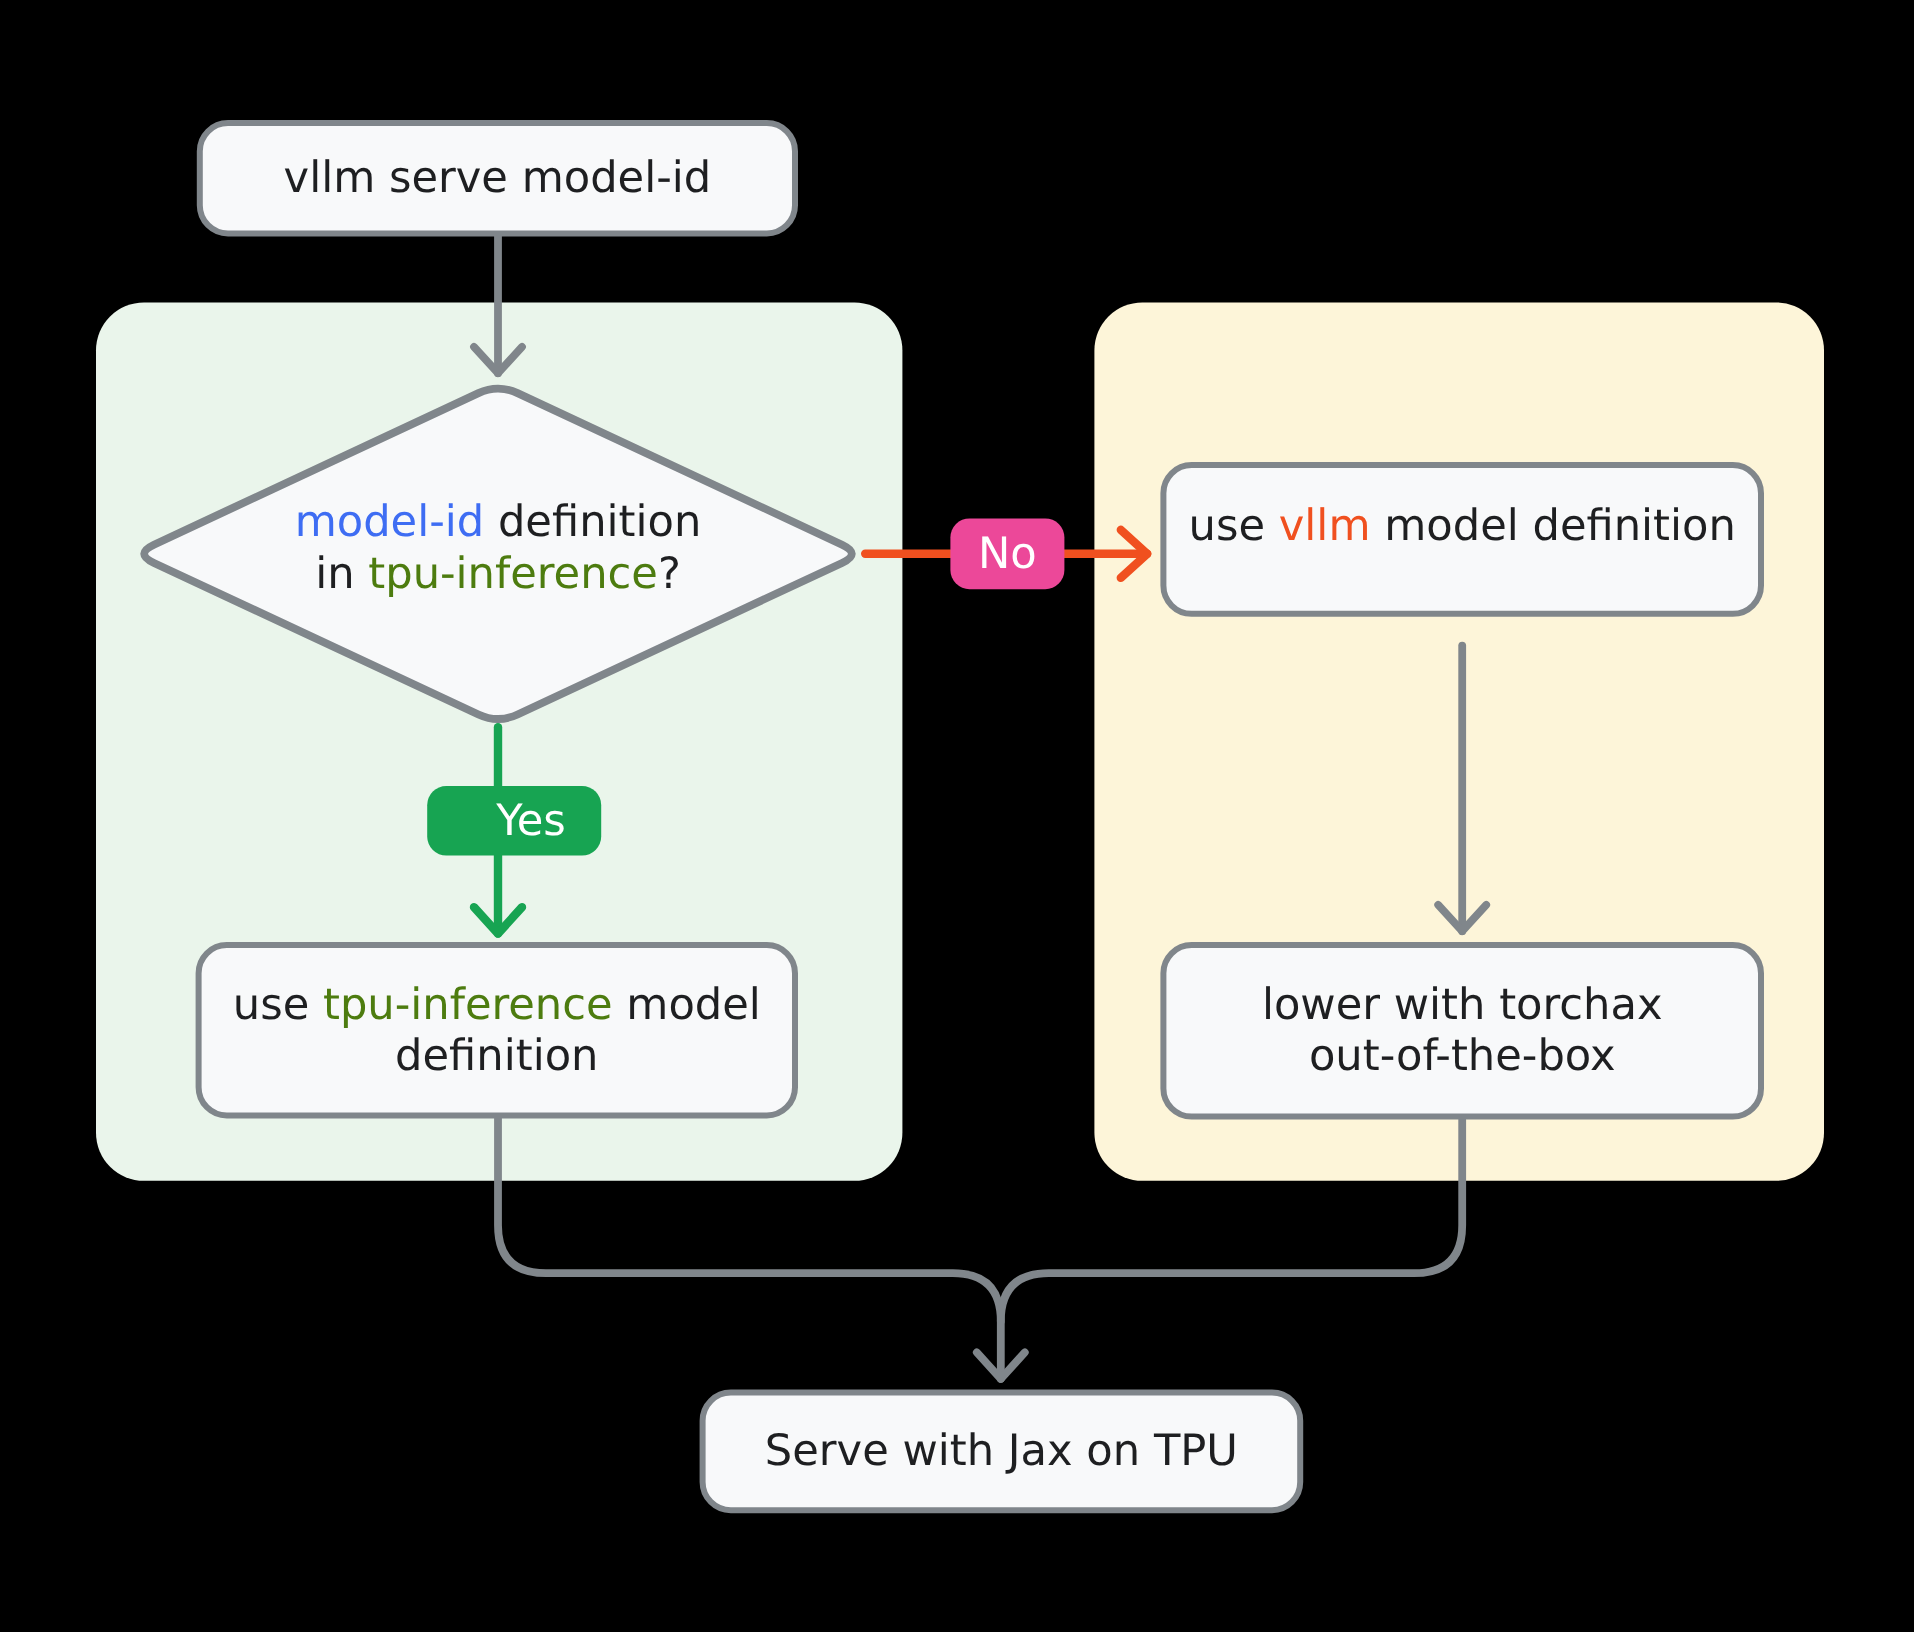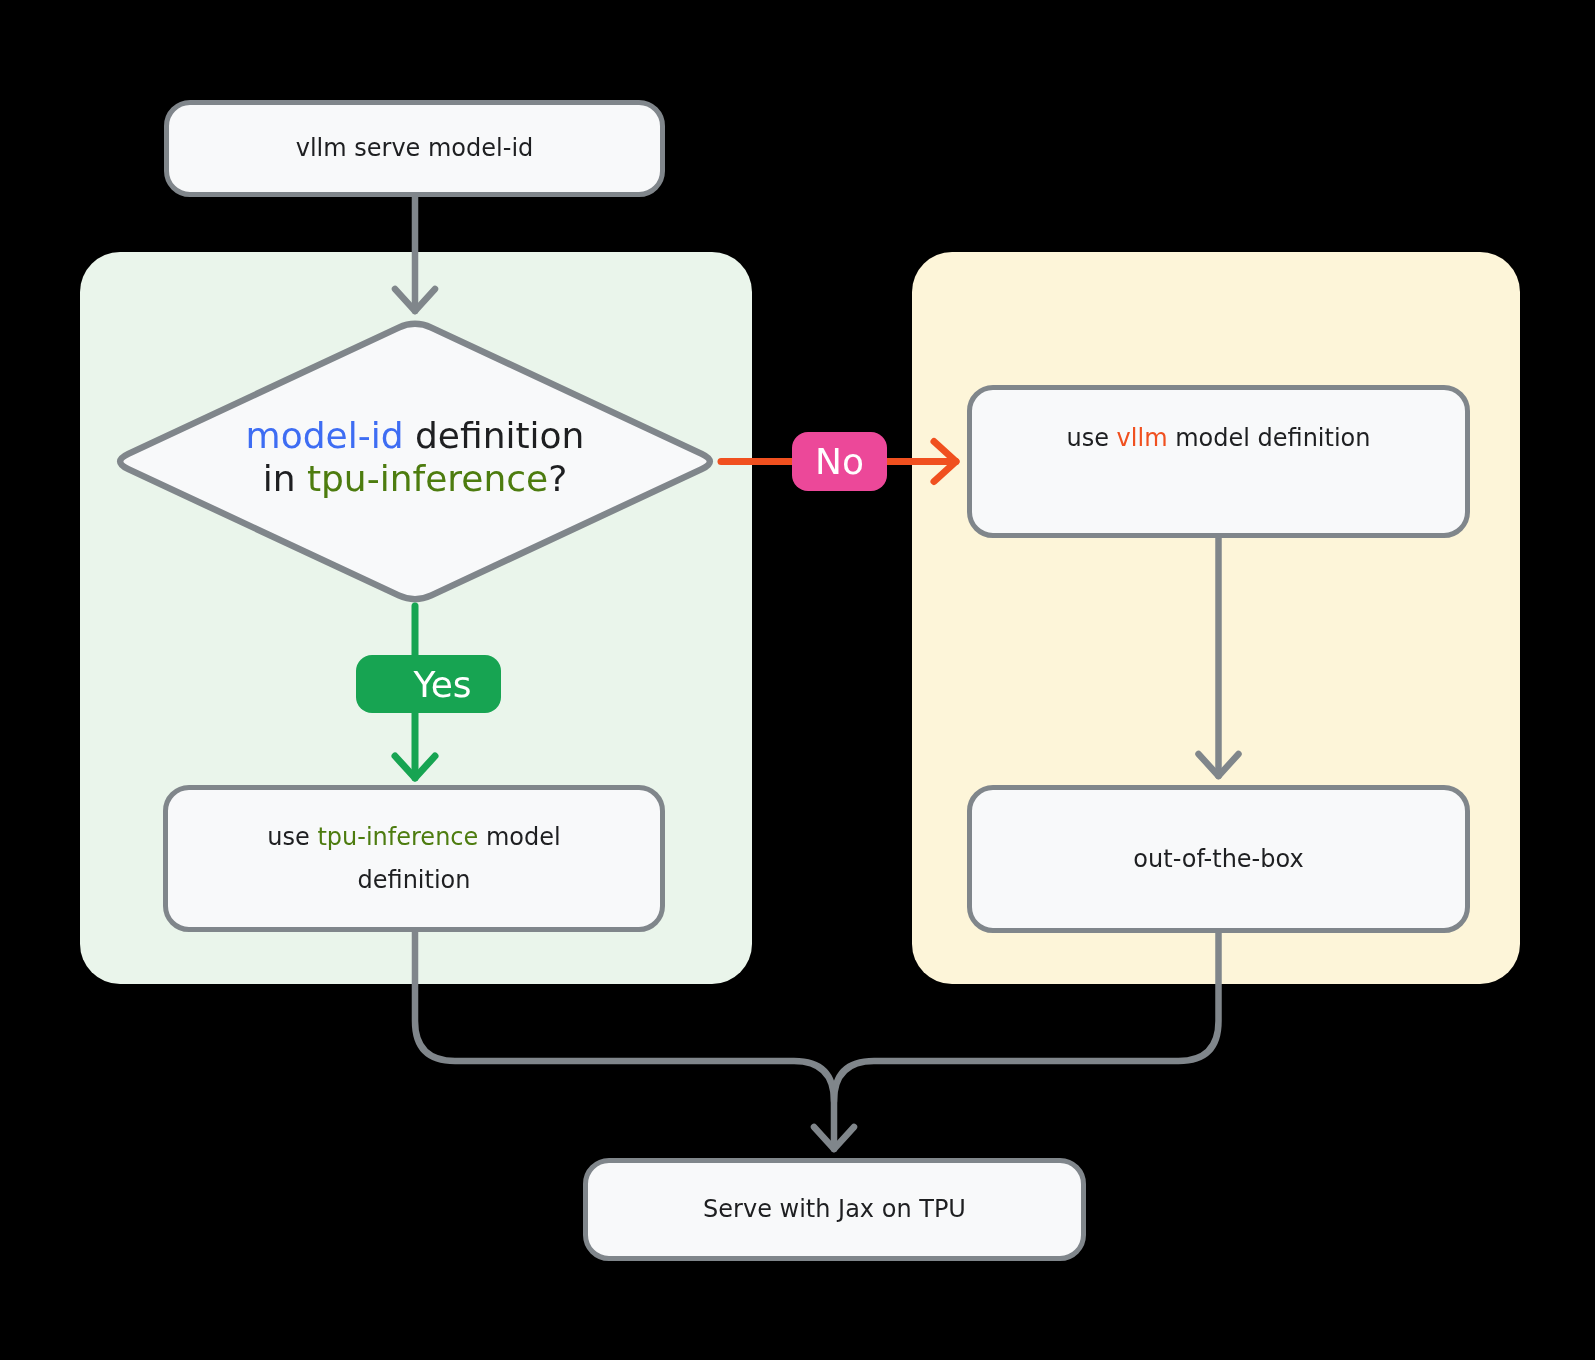--- a/index.html
+++ b/index.html
@@ -9,26 +9,26 @@
 
   .panel { position: absolute; border-radius: 40px; }
   .panel.green { left: 80px; top: 252px; width: 672px; height: 732px; background: #eaf5eb; }
   .panel.yellow { left: 912px; top: 252px; width: 608px; height: 732px; background: #fdf5d9; }
 
   #connectors { position: absolute; left: 0; top: 0; }
 
   .node { position: absolute; box-sizing: border-box; background: #f8f9fa;
           border: 5px solid #80868b; border-radius: 26px;
           display: flex; flex-direction: column; align-items: center; justify-content: center;
-          font-size: 24px; line-height: 43px; color: #1e1f21; text-align: center; }
+          font-size: 36px; line-height: 43px; color: #1e1f21; text-align: center; }
   .ln { display: block; white-space: pre; }
 
   #start-box  { left: 164px; top: 100px; width: 501px; height: 97px; }
   #use-tpu-box { left: 163px; top: 785px; width: 502px; height: 147px; }
-  #use-vllm-box { left: 967px; top: 385px; width: 503px; height: 153px; justify-content: flex-start; padding-top: 27px; }
+  #use-vllm-box { left: 967px; top: 385px; width: 503px; height: 129px; justify-content: flex-start; padding-top: 27px; }
   #torchax-box { left: 967px; top: 785px; width: 503px; height: 148px; }
   #serve-box  { left: 583px; top: 1158px; width: 503px; height: 103px; }
 
   #diamond-label { position: absolute; left: 115px; top: 414px; width: 600px;
                    font-size: 36px; line-height: 43px; color: #1e1f21; text-align: center; }
 
   .badge { position: absolute; border-radius: 16px; color: #ffffff; font-size: 36px;
            display: flex; align-items: center; justify-content: center; }
   #yes-badge { left: 356px; top: 655px; width: 117px; height: 58px; background: #17a452; padding-left: 28px; }
   #no-badge  { left: 792px; top: 432px; width: 95px;  height: 59px; background: #ec4899; }
@@ -95,20 +95,21 @@
   <div class="node" id="use-tpu-box">
     <span class="ln"><span>use </span><span class="c-green">tpu-inference</span><span> model</span></span>
     <span class="ln">definition</span>
   </div>
 
   <div class="node" id="use-vllm-box">
     <span class="ln"><span>use </span><span class="c-orange">vllm</span><span> model definition</span></span>
   </div>
 
   <div class="node" id="torchax-box">
+    <span class="ln">lower with torchax</span>
     <span class="ln">out-of-the-box</span>
   </div>
 
   <div class="node" id="serve-box">
     <span class="ln">Serve with Jax on TPU</span>
   </div>
 
 </div>
 
 </body></html>

